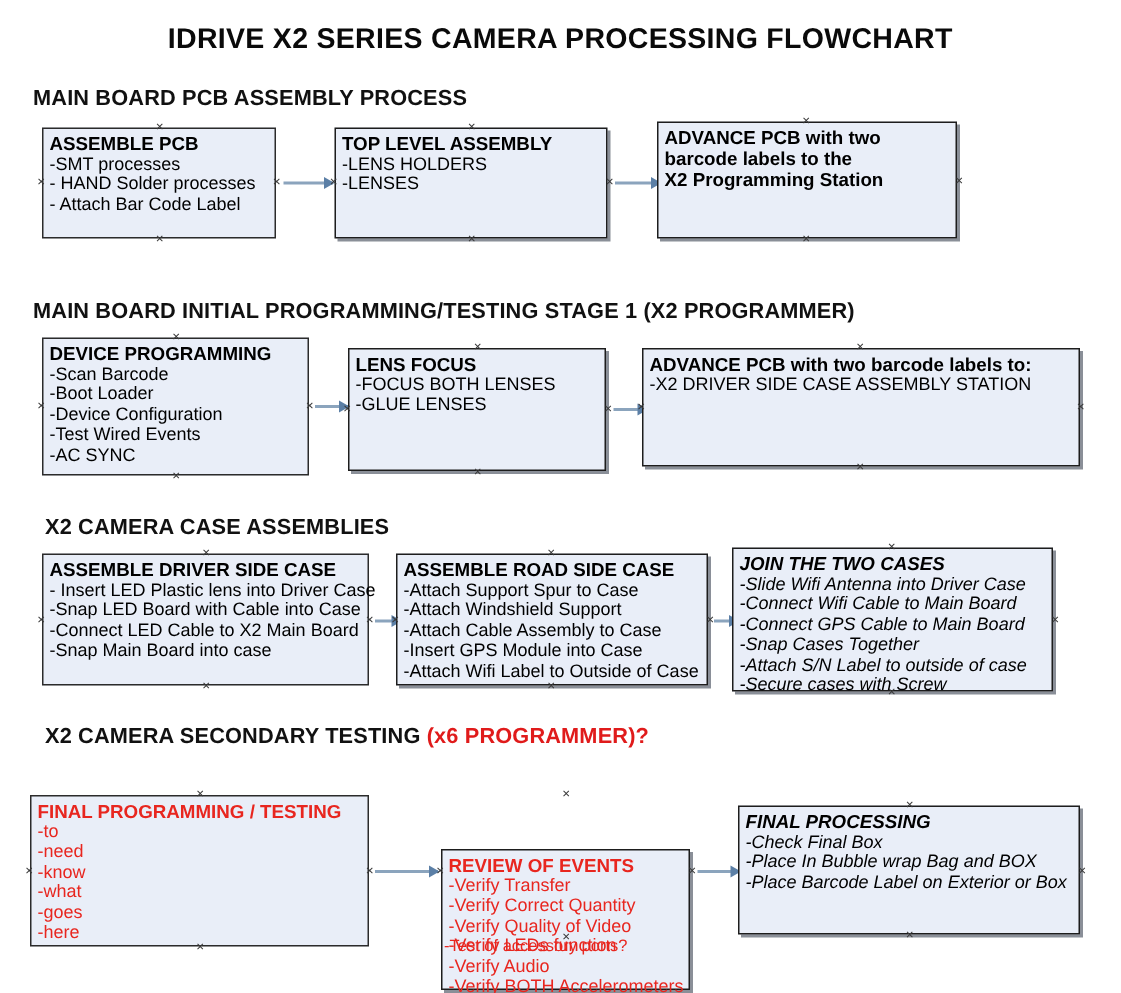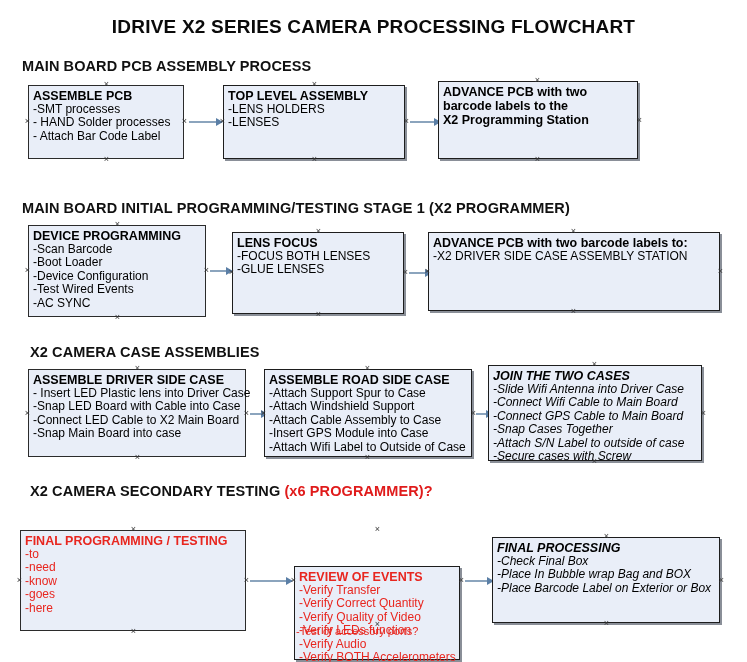--- a/index.html
+++ b/index.html
@@ -193,20 +193,21 @@
   <div class="sect-hdr" style="left:30px;top:483px;">
     <span>X2 CAMERA SECONDARY TESTING </span><span class="accent">(x6 PROGRAMMER)?</span>
   </div>
 
   <div class="box red" style="left:20px;top:530px;width:226px;height:101px;">
     <div class="inner">
       <div class="bt">FINAL PROGRAMMING / TESTING</div>
       <div class="bl">-to</div>
       <div class="bl">-need</div>
       <div class="bl">-know</div>
+      <div class="bl">-what</div>
       <div class="bl">-goes</div>
       <div class="bl">-here</div>
     </div>
   </div>
   <div class="hx" style="left:130px;top:526px;"></div>
   <div class="hx" style="left:16px;top:577px;"></div>
   <div class="hx" style="left:243px;top:577px;"></div>
   <div class="hx" style="left:130px;top:628px;"></div>
 
   <div class="arrow" style="left:250px;top:580px;width:42px;"></div>

